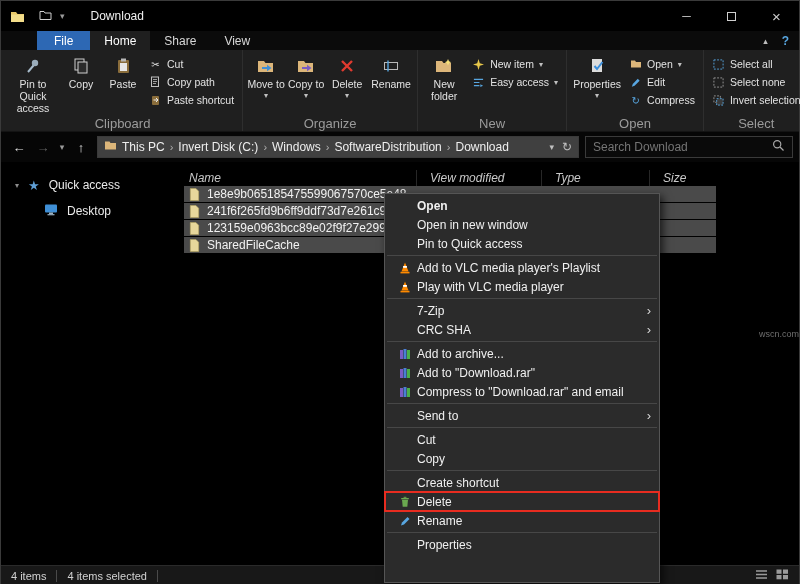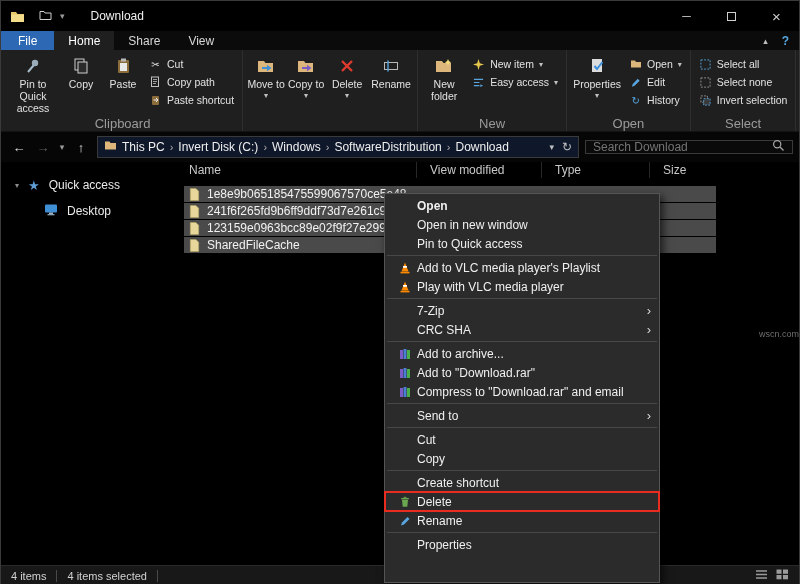--- a/index.html
+++ b/index.html
@@ -12,21 +12,21 @@
   .qat { display:flex; align-items:center; gap:8px; margin-left:14px; color:#cfcfcf; }
   .qat .chev { font-size:9px; color:#9a9a9a; }
   .win-title { font-size:12px; color:#f0f0f0; margin-left:26px; }
   .win-controls { margin-left:auto; display:flex; height:30px; }
   .wc { width:45px; display:flex; align-items:center; justify-content:center; color:#cfcfcf; font-size:12px; }
   .wc .maxbox { width:9px; height:9px; border:1px solid #cfcfcf; display:inline-block; }
   .wc.close { font-size:15px; }
 
   
   .ribbon-tabs { height:19px; display:flex; align-items:stretch; background:#0b0b0b; font-size:12px; }
-  .file-tab { background:#2d68b4; color:#fff; padding:0 17px; display:flex; align-items:center; }
+  .file-tab { background:#2d68b4; color:#fff; padding:0 17px; display:flex; align-items:center;margin-left:36px; }
   .rtab { padding:0 14px; display:flex; align-items:center; color:#d8d8d8; }
   .rtab.active { background:#1f1f1f; color:#fff; }
   .ribbon-right { margin-left:auto; display:flex; align-items:center; gap:14px; padding-right:10px; }
   .collapse-chev { color:#bcbcbc; font-size:9px; }
   .help-q { color:#58a6e0; font-size:12px; font-weight:bold; }
 
   
   .ribbon { height:82px; background:#1f1f1f; display:flex; align-items:stretch; padding-left:2px; border-bottom:1px solid #141414; }
   .rgroup { display:flex; flex-direction:column; border-right:1px solid #2e2e2e; padding:0 3px; }
   .rgroup-items { flex:1; display:flex; align-items:flex-start; }
@@ -38,36 +38,36 @@
   .smallbtn { display:flex; align-items:center; gap:5px; height:18px; padding:0 5px; font-size:10.5px; color:#e2e2e2; white-space:nowrap; }
   .smallbtn .sicon { width:13px; display:flex; justify-content:center; align-items:center; font-size:10px; }
   .smallbtn .chev { font-size:8px; color:#c0c0c0; }
   .w52{width:54px;} .w40{width:42px;} .w38{width:40px;} .w44{width:46px;}
 
   
   .addressbar { height:30px; display:flex; align-items:center; background:#060606; padding:0 6px; font-size:12px; }
   .navbtn { width:24px; text-align:center; color:#e0e0e0; font-size:13px; }
   .navbtn.disabled { color:#5e5e5e; }
   .navbtn.small { width:14px; font-size:9px; color:#9a9a9a; }
-  .address-box { width:482px; height:22px; border:1px solid #3a3a3a; background:#0f172a; display:flex; align-items:center; padding:0 6px; margin-left:4px; }
+  .address-box { width:482px; height:22px; border:1px solid #3a3a3a; background:#404040; display:flex; align-items:center; padding:0 6px; margin-left:4px; }
   .crumb { padding:0 5px; color:#efefef; white-space:nowrap; }
   .crumb-sep { color:#b0b0b0; font-size:11px; }
   .abox-right { margin-left:auto; display:flex; align-items:center; gap:8px; color:#c0c0c0; }
   .abox-right .chev { font-size:9px; }
-  .search-box { flex:1; height:14px; border:1px solid #3a3a3a; background:#0a0a0a; display:flex; align-items:center; padding:0 7px; margin-left:6px; }
+  .search-box { flex:1; height:22px; border:1px solid #3a3a3a; background:#0a0a0a; display:flex; align-items:center; padding:0 7px; margin-left:6px; }
   .search-box input { flex:1; background:transparent; border:none; outline:none; color:#9c9c9c; font-size:12px; font-family:"Liberation Sans", sans-serif; }
 
   
   .main { height:403px; display:flex; background:#000; position:relative; }
   .sidebar { width:175px; padding-top:10px; }
   .side-item { height:26px; display:flex; align-items:center; gap:9px; font-size:12px; color:#eaeaea; }
   .side-item .expand { width:18px; text-align:right; color:#8c8c8c; font-size:8px; }
   .side-item .star { color:#5f9fd6; font-size:13px; }
   .filearea { flex:1; position:relative; }
-  .headers { height:24px; display:flex; align-items:flex-start; font-size:12px; color:#c9c9c9; }
+  .headers { height:24px; display:flex; align-items:flex-end; font-size:12px; color:#c9c9c9;font-style:italic; }
   .hcell { height:16px; line-height:16px; padding-left:13px; }
   .hcell + .hcell { border-left:1px solid #272727; }
   .hc-name{width:240px;} .hc-date{width:125px;} .hc-type{width:108px;} .hc-size{width:66px;}
   .frow { height:16px; width:532px; margin:0 0 1px 8px; background:#4a4a4a; display:flex; align-items:center; font-size:12px; color:#f2f2f2; }
   .frow .ficon { margin:0 7px 0 5px; display:flex; }
 
   
   .context-menu { position:absolute; left:383px; top:192px; width:276px; bottom:0; background:#2b2b2b; border:1px solid #555; box-shadow:3px 3px 8px rgba(0,0,0,.65); padding-top:2px; z-index:10; }
   .mi { height:19px; display:flex; align-items:center; font-size:12px; color:#f0f0f0; padding:0 8px; }
   .mi .micon { width:24px; display:flex; justify-content:center; align-items:center; }
@@ -217,20 +217,21 @@
         <div class="bigbtn w44">
           <span class="bicon">
               <svg width="18" height="18" viewBox="0 0 18 18">
                 <rect x="2.5" y="5.5" width="13" height="7" fill="none" stroke="#b8b8b8"></rect>
                 <path d="M6 3.5 v11" stroke="#58a6e0" stroke-width="1.4"></path>
               </svg>
             </span>
           <span>Rename</span>
         </div>
       </div>
+      <div class="rgroup-label">Organize</div>
     </div>
 
     <div class="rgroup">
       <div class="rgroup-items">
         <div class="bigbtn w44">
           <span class="bicon">
               <svg width="18" height="18" viewBox="0 0 18 18">
                 <path d="M1 4 h6 l1.5 2 H16 v9 H1 Z" fill="#dcb67a"></path>
                 <path d="M13 2 l1 2.2 2.2 1 -2.2 1 -1 2.2 -1-2.2 -2.2-1 2.2-1 Z" fill="#f5e07a"></path>
               </svg>
@@ -287,21 +288,21 @@
           <div class="smallbtn">
             <span class="sicon">
                 <svg width="11" height="11" viewBox="0 0 12 12">
                   <path d="M2 10.5 L3 7.5 L8.5 2 L10.5 4 L5 9.5 Z" fill="#58a6e0"></path>
                 </svg>
               </span>
             <span>Edit</span>
           </div>
           <div class="smallbtn">
             <span class="sicon" style="color:#58a6e0;">↻</span>
-            <span>History</span>
+            <span>Compress</span>
           </div>
         </div>
       </div>
       <div class="rgroup-label">Open</div>
     </div>
 
     <div class="rgroup">
       <div class="rgroup-items">
         <div class="smallcol">
           <div class="smallbtn">

